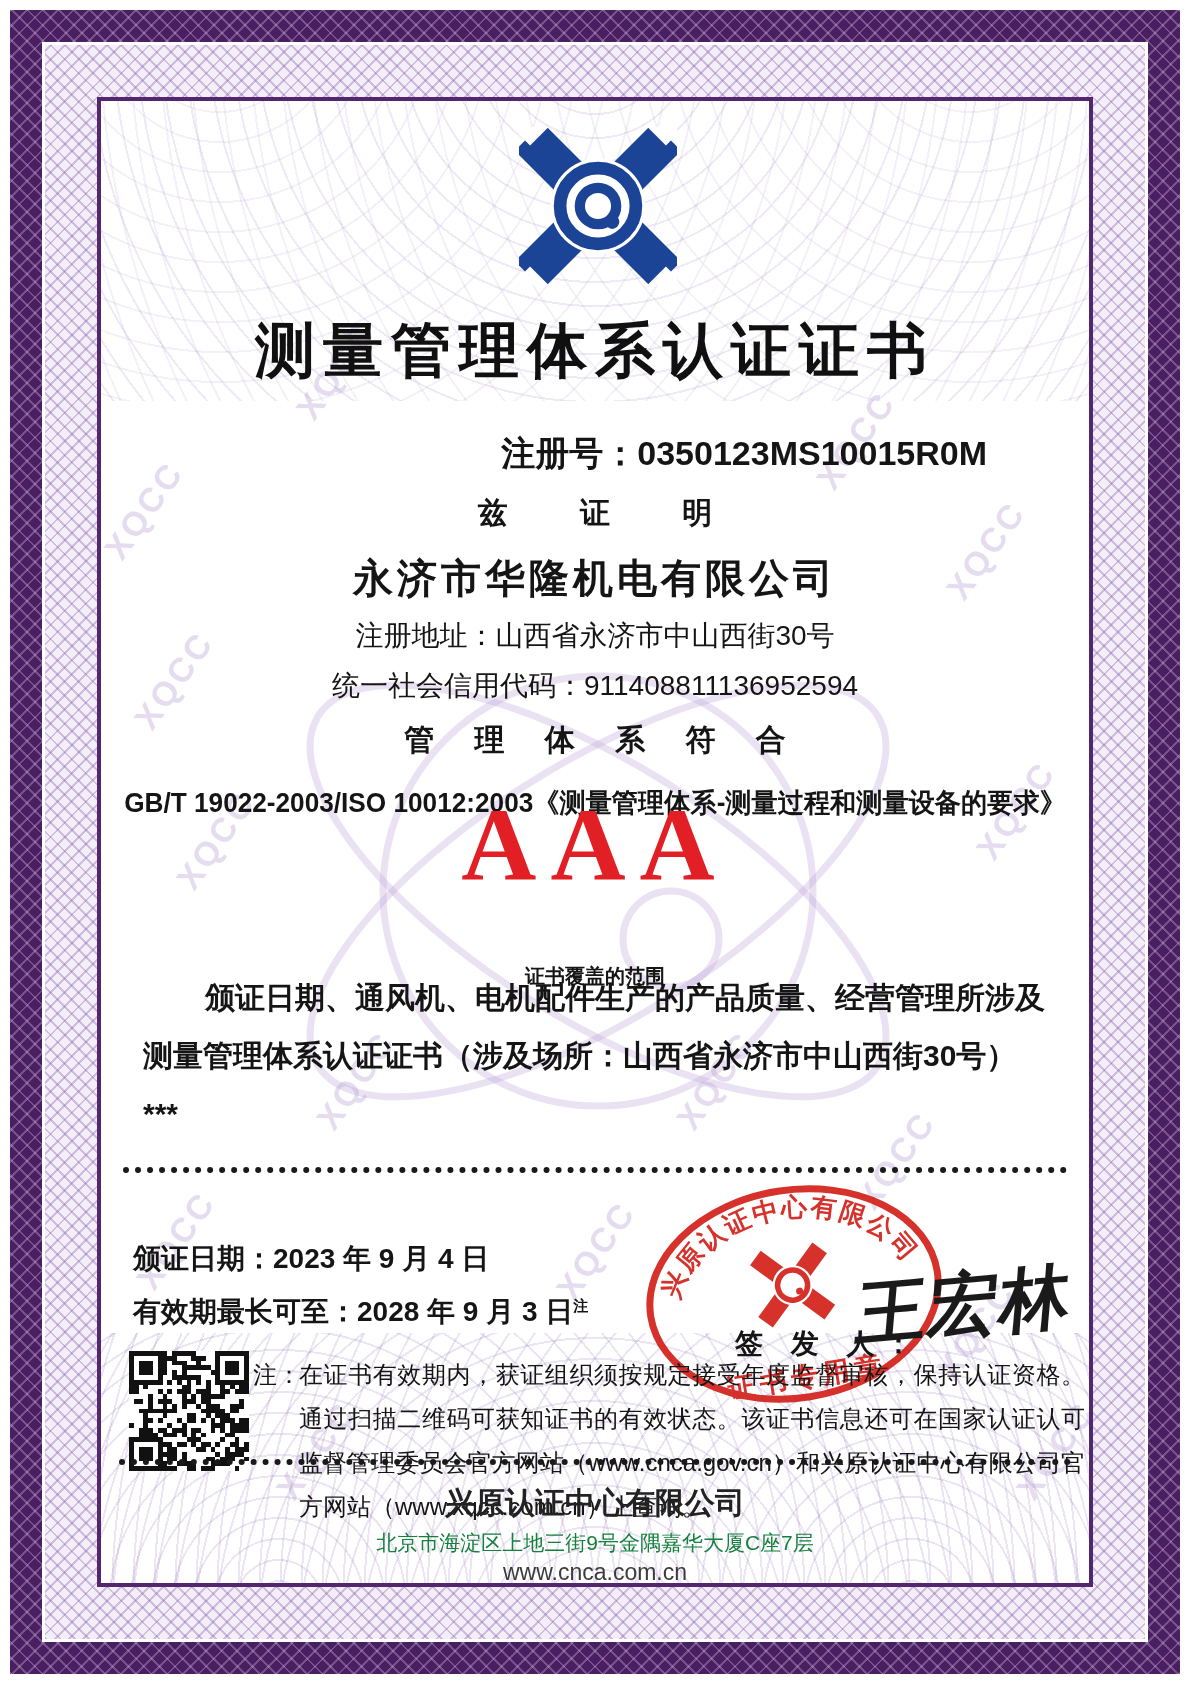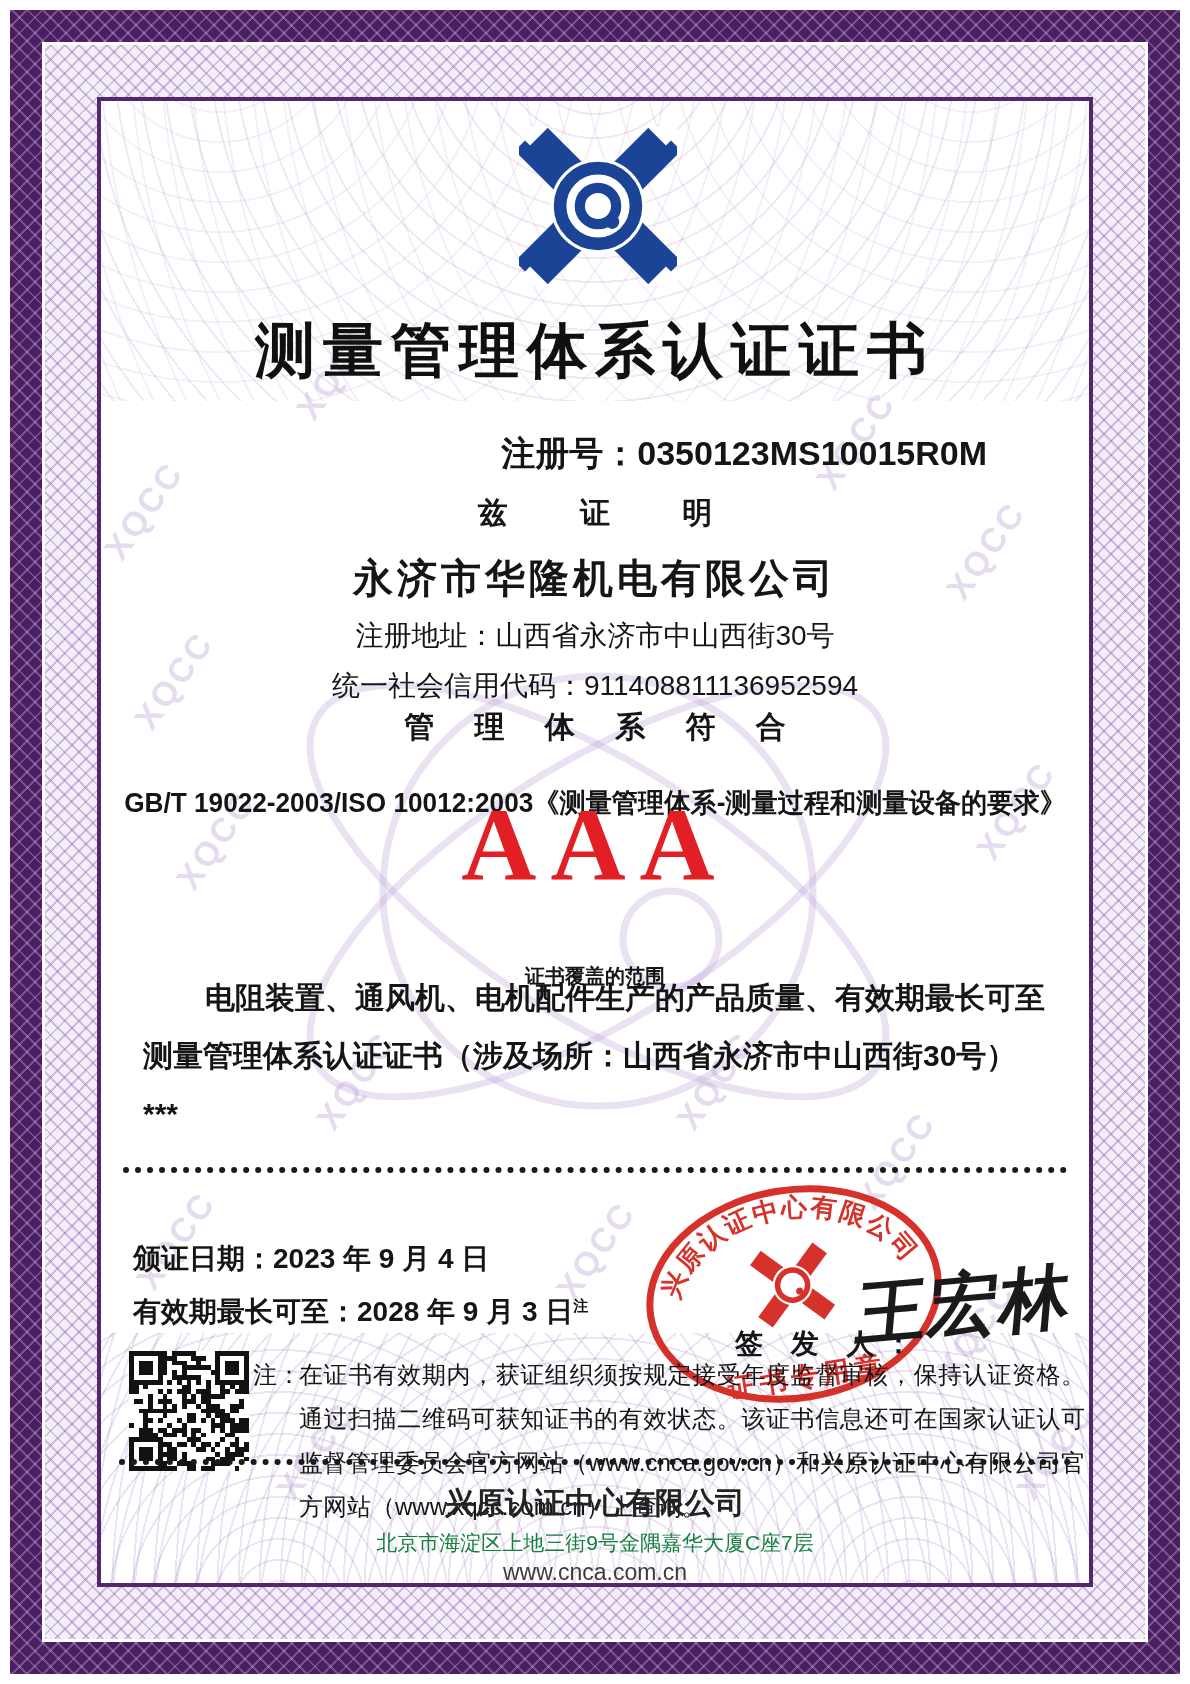--- a/index.html
+++ b/index.html
@@ -33,21 +33,21 @@
   .emblem{pointer-events:none;}
   .wm{position:absolute;font-size:34px;font-weight:bold;letter-spacing:3px;
       color:rgba(174,148,204,.32);transform:rotate(-55deg);pointer-events:none;white-space:nowrap;}
   
   .title{top:210px;font-size:60px;font-weight:800;letter-spacing:8px;color:#101010;}
   .reg{top:330px;left:0;right:102px;text-align:right;font-size:34px;font-weight:bold;}
   .hereby{top:392px;font-size:30px;font-weight:bold;letter-spacing:32px;padding-left:32px;}
   .company{top:450px;font-size:40px;font-weight:800;letter-spacing:4px;}
   .addr{top:516px;font-size:28px;}
   .credit{top:566px;font-size:28px;}
-  .conform{top:606px;font-size:30px;font-weight:bold;letter-spacing:16px;padding-left:16px;}
+  .conform{top:619px;font-size:30px;font-weight:bold;letter-spacing:16px;padding-left:16px;}
   .standard{top:684px;font-size:27px;font-weight:bold;white-space:nowrap;transform:scaleX(.97);}
   .grade{top:676px;font-family:"Liberation Serif",serif;font-size:104px;line-height:1.3;
          font-weight:bold;color:#e31f26;letter-spacing:14px;}
   .scope-head{top:826px;font-size:20px;font-weight:bold;margin-top:36px;}
   .scope{top:868px;left:42px;right:42px;font-size:30px;font-weight:bold;line-height:58px;text-align:left;}
   .scope-l1{text-indent:62px;}
   .dots{height:0;border-top:6px dotted #1a1a1a;}
   .dots1{top:1066px;left:22px;right:22px;}
   .dots2{top:1358px;left:18px;right:18px;}
   .dates{top:1134px;left:32px;font-size:28px;font-weight:600;line-height:47px;text-align:left;}
@@ -127,21 +127,21 @@
     <div class="c ctr hereby">兹 证 明</div>
     <div class="c ctr company">永济市华隆机电有限公司</div>
     <div class="c ctr addr">注册地址：山西省永济市中山西街30号</div>
     <div class="c ctr credit">统一社会信用代码：911408811136952594</div>
     <div class="c ctr conform">管 理 体 系 符 合</div>
     <div class="c ctr standard">GB/T 19022-2003/ISO 10012:2003《测量管理体系-测量过程和测量设备的要求》</div>
     <div class="c ctr grade">AAA</div>
     <div class="c ctr scope-head">证书覆盖的范围</div>
 
     <div class="c scope">
-      <div class="scope-l1">电阻装置、通风机、电机配件生产的产品质量、有效期最长可至</div>
+      <div class="scope-l1">颁证日期、通风机、电机配件生产的产品质量、经营管理所涉及</div>
       <div class="scope-l2">测量管理体系认证证书（涉及场所：山西省永济市中山西街30号）***</div>
     </div>
 
     <div class="c dots dots1"></div>
 
     <div class="c dates">
       <div>颁证日期：2023 年 9 月 4 日</div>
       <div>
         <span>有效期最长可至：2028 年 9 月 3 日</span><sup>注</sup>
       </div>

